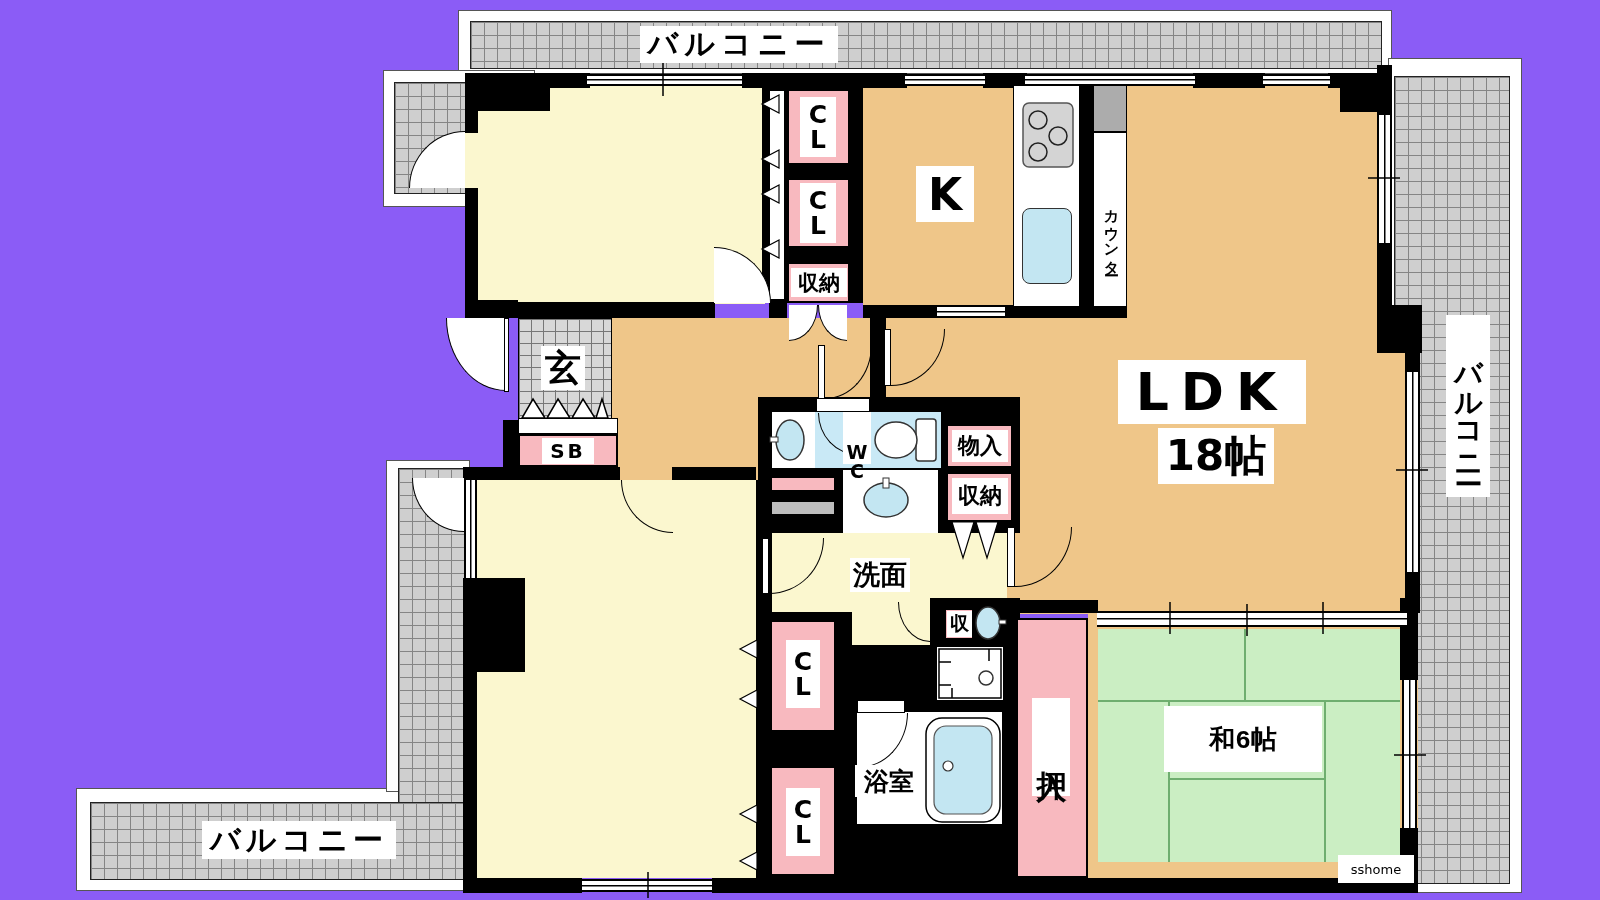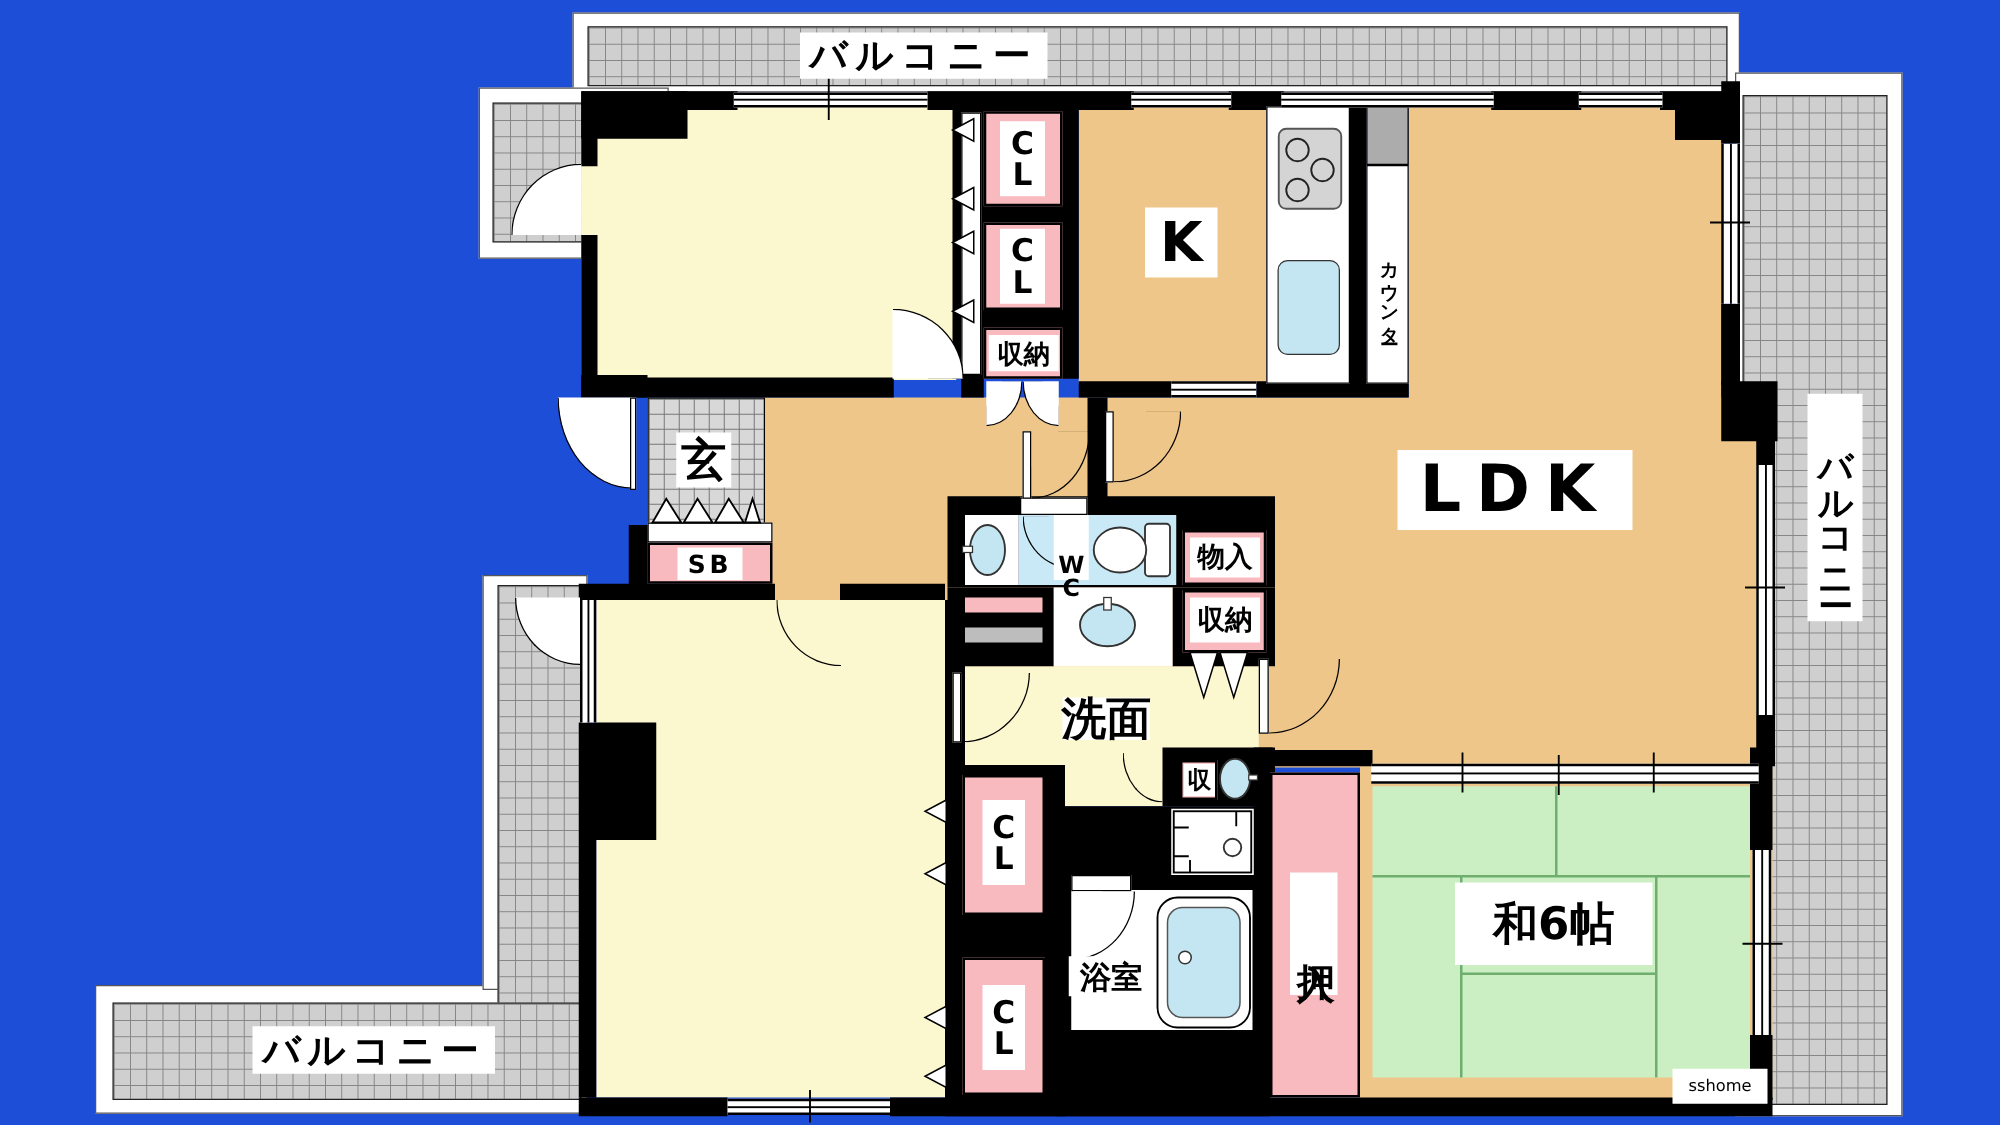--- a/index.html
+++ b/index.html
@@ -1,16 +1,16 @@
 <!DOCTYPE html>
 <html><head>
 <meta charset="utf-8">
 <style>
   html,body{margin:0;padding:0;background:#fff;}
-  #plan{position:relative;width:1600px;height:900px;background:#1d4ed8;overflow:hidden;
+  #plan{position:relative;width:1600px;height:900px;background:#8b5cf6;overflow:hidden;
         font-family:"DejaVu Sans","Liberation Sans",sans-serif;}
   .abs{position:absolute;}
   .wall{position:absolute;background:#000;}
   .hatch{position:absolute;background-color:#cfcfcf;border:1px solid #222;
      background-image:linear-gradient(#858585 1px,transparent 1px),
                       linear-gradient(90deg,#858585 1px,transparent 1px);
      background-size:13px 13px;}
   .frame{position:absolute;background:#fff;border:1.5px solid #555;}
   .tile{position:absolute;background-color:#d8d8d8;border:1px solid #000;
      background-image:linear-gradient(#777 1px,transparent 1px),
@@ -275,35 +275,38 @@
       <span>K</span>
     </div>
 
   <div class="lbl vert nobg" style="left:1097px;top:168px;width:28px;height:130px;font-size:15px;background:#fff;">
       <span>カウンター</span>
     </div>
 
   <div class="lbl" style="left:1118px;top:360px;width:188px;height:64px;font-size:52px;letter-spacing:12px;">
       <span>LDK</span>
     </div>
-
-  <div class="lbl" style="left:1164px;top:706px;width:158px;height:66px;font-size:36px;">
+  <div class="lbl" style="left:1158px;top:428px;width:116px;height:56px;font-size:42px;">
+      <span>18帖</span>
+    </div>
+
+  <div class="lbl" style="left:1164px;top:706px;width:158px;height:66px;font-size:26px;font-family:Liberation Mono, monospace;">
       <span>和6帖</span>
     </div>
 
 
   <div class="lbl" style="left:541px;top:346px;width:44px;height:44px;font-size:36px;">
       <span>玄</span>
     </div>
 
   <div class="lbl" style="left:542px;top:438px;width:52px;height:26px;font-size:20px;letter-spacing:3px;">
       <span>SB</span>
     </div>
 
-  <div class="lbl" style="left:850px;top:558px;width:70px;height:34px;font-size:36px;">
+  <div class="lbl" style="left:850px;top:558px;width:60px;height:34px;font-size:27px;">
       <span>洗面</span>
     </div>
 
   <div class="lbl" style="left:855px;top:765px;width:68px;height:32px;font-size:25px;font-family:Liberation Serif, serif;">
       <span>浴室</span>
     </div>
 
   <div class="lbl stack" style="left:843px;top:412px;width:28px;height:52px;font-size:19px;">
       <span class="stack" style="width:1.2em;display:block;margin-top:48px;">WC</span>
     </div>

